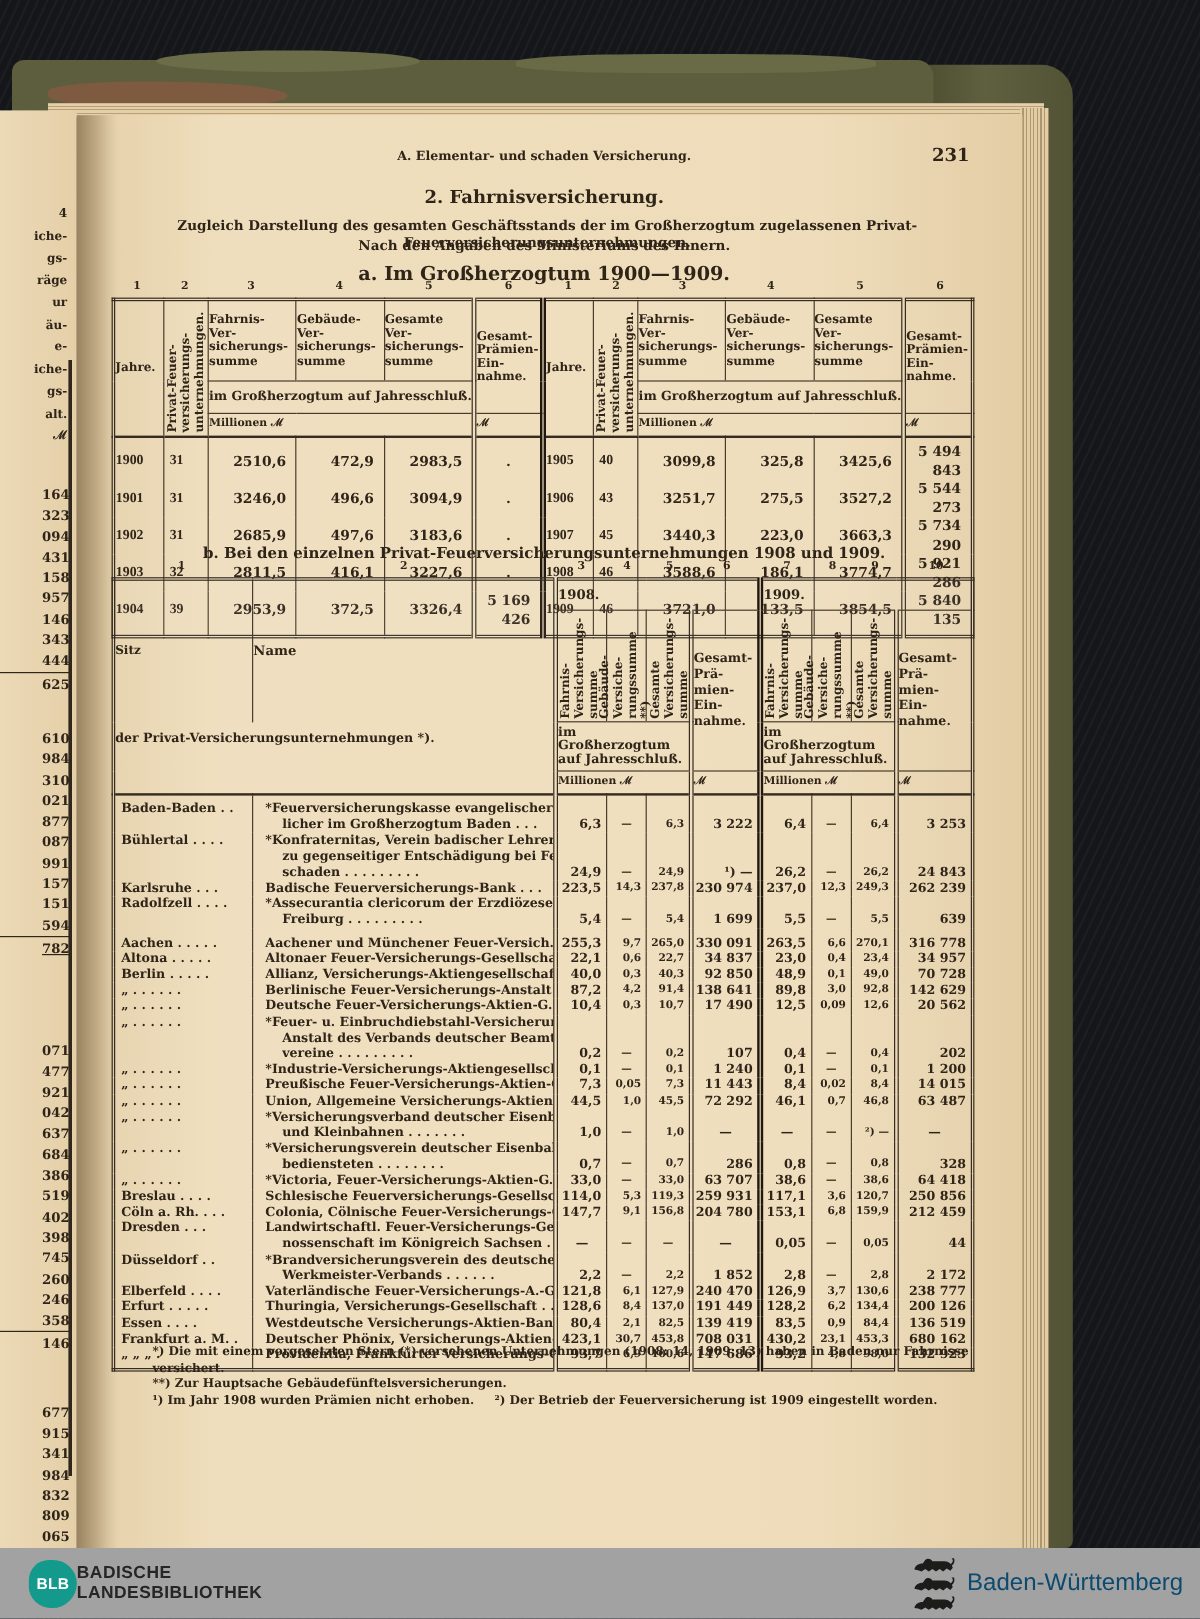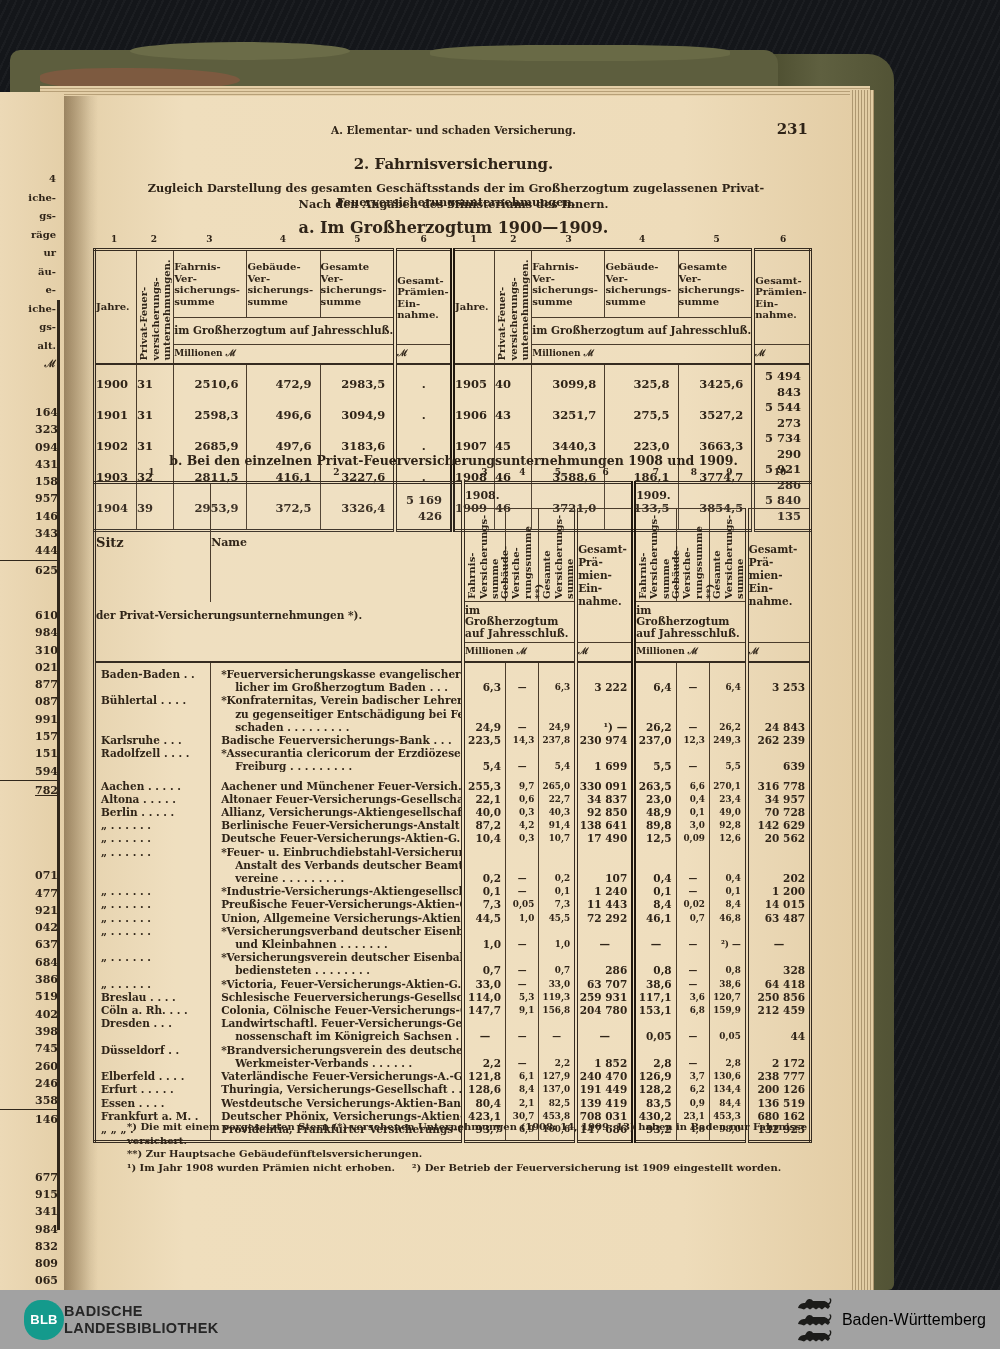--- a/index.html
+++ b/index.html
@@ -51,21 +51,21 @@
   .dblL{border-left:4px double #352b20 !important;}
   .yearDiv{border-left:5px double #20180f !important;}
   .bb1{border-bottom:1px solid #4a3c2c;}
   .bb2{border-bottom:2px solid #352b20;}
   
   .grid-a{top:152px;}
   .grid-a .h1 th{height:66px;}
   .grid-a .h2 th{height:26px;font-size:10.5px;}
   .grid-a .h3 th{height:18px;font-size:9px;}
   .grid-a tbody td{font-size:11.5px;line-height:15.5px;text-align:right;padding-right:8px;}
-  .grid-a tbody td.c0,.grid-a tbody td.c1{text-align:left;padding-right:16px;}
+  .grid-a tbody td.c0,.grid-a tbody td.c1{text-align:center;padding-right:16px;font-family:Liberation Serif, serif;}
   .grid-a tbody td.dot{text-align:center;padding-right:0;}
   .grid-a tbody tr:first-child td{padding-top:4px;}
   .grid-a tbody tr:last-child td{padding-bottom:5px;}
   
   .grid-b{top:385px;}
   .grid-b .h0 th{height:24px;font-size:11px;}
   .grid-b .h1 th{height:88px;}
   .grid-b .h2 th{height:40px;font-size:10.5px;}
   .grid-b .h3 th{height:18px;font-size:9px;}
   .grid-b .praem{font-size:10.5px;line-height:13px;}
@@ -93,21 +93,21 @@
   .ngroup.sp2{margin-bottom:68px;text-decoration:underline;}
   .ngroup.sp3{margin-bottom:40px;}
   
   .footer{position:absolute;left:0;top:1290px;width:1000px;height:59px;background:#a2a2a2;
     display:flex;align-items:center;font-family:"Liberation Sans", sans-serif;}
   .blb-logo{width:40px;height:40px;margin-left:24px;border-radius:46% 54% 56% 50%;
     display:flex;align-items:center;justify-content:center;color:#fff;font-weight:bold;font-size:13px;letter-spacing:.2px;text-align:center;}
   .lib-name{font-size:14.5px;font-weight:bold;color:#262626;line-height:17px;letter-spacing:.4px;}
   .bw-group{margin-left:auto;display:flex;align-items:center;padding-right:14px;}
   .bw-arms{width:36px;height:46px;margin-right:10px;}
-  .bw-label{font-size:16px;color:#000000;}
+  .bw-label{font-size:20px;color:#0c4a6e;}
 </style>
 </head>
 <body>
 
 <div class="cover-right"></div>
 <div class="cloth-top">
   <div class="fray1"></div>
   <div class="fray2"></div>
   <div class="fray3"></div>
 </div>
@@ -318,21 +318,21 @@
             <td class="c0 yearDiv">1905</td>
             <td class="c1">40</td>
             <td class="c2">3099,8</td>
             <td class="c3">325,8</td>
             <td class="c4">3425,6</td>
             <td class="c5 dblL">5 494 843</td>
           </tr>
           <tr>
             <td class="c0">1901</td>
             <td class="c1">31</td>
-            <td class="c2">2598,3</td>
+            <td class="c2">3246,0</td>
             <td class="c3">496,6</td>
             <td class="c4">3094,9</td>
             <td class="c5 dblL dot">.</td>
             <td class="c0 yearDiv">1906</td>
             <td class="c1">43</td>
             <td class="c2">3251,7</td>
             <td class="c3">275,5</td>
             <td class="c4">3527,2</td>
             <td class="c5 dblL">5 544 273</td>
           </tr>
@@ -420,21 +420,21 @@
           <col width="33">
           <col width="37">
           <col width="57">
           <col width="42">
           <col width="33">
           <col width="37">
           <col width="63">
         </colgroup>
       <thead>
         <tr class="h0">
-          <th rowspan="2" style="border-left:none;font-size:13px">Sitz</th>
+          <th rowspan="2" style="border-left:none;font-size:10px">Sitz</th>
           <th rowspan="2" style="font-size:11px">Name</th>
           <th colspan="4" class="bb1 dblL">1908.</th>
           <th colspan="4" class="bb1 yearDiv">1909.</th>
         </tr>
         <tr class="h1">
           <th class="vert bb1 dblL">Fahrnis-
 Versicherungs-
 summe</th>
           <th class="vert bb1">Gebäude-Versiche-
 rungssumme **)</th>

